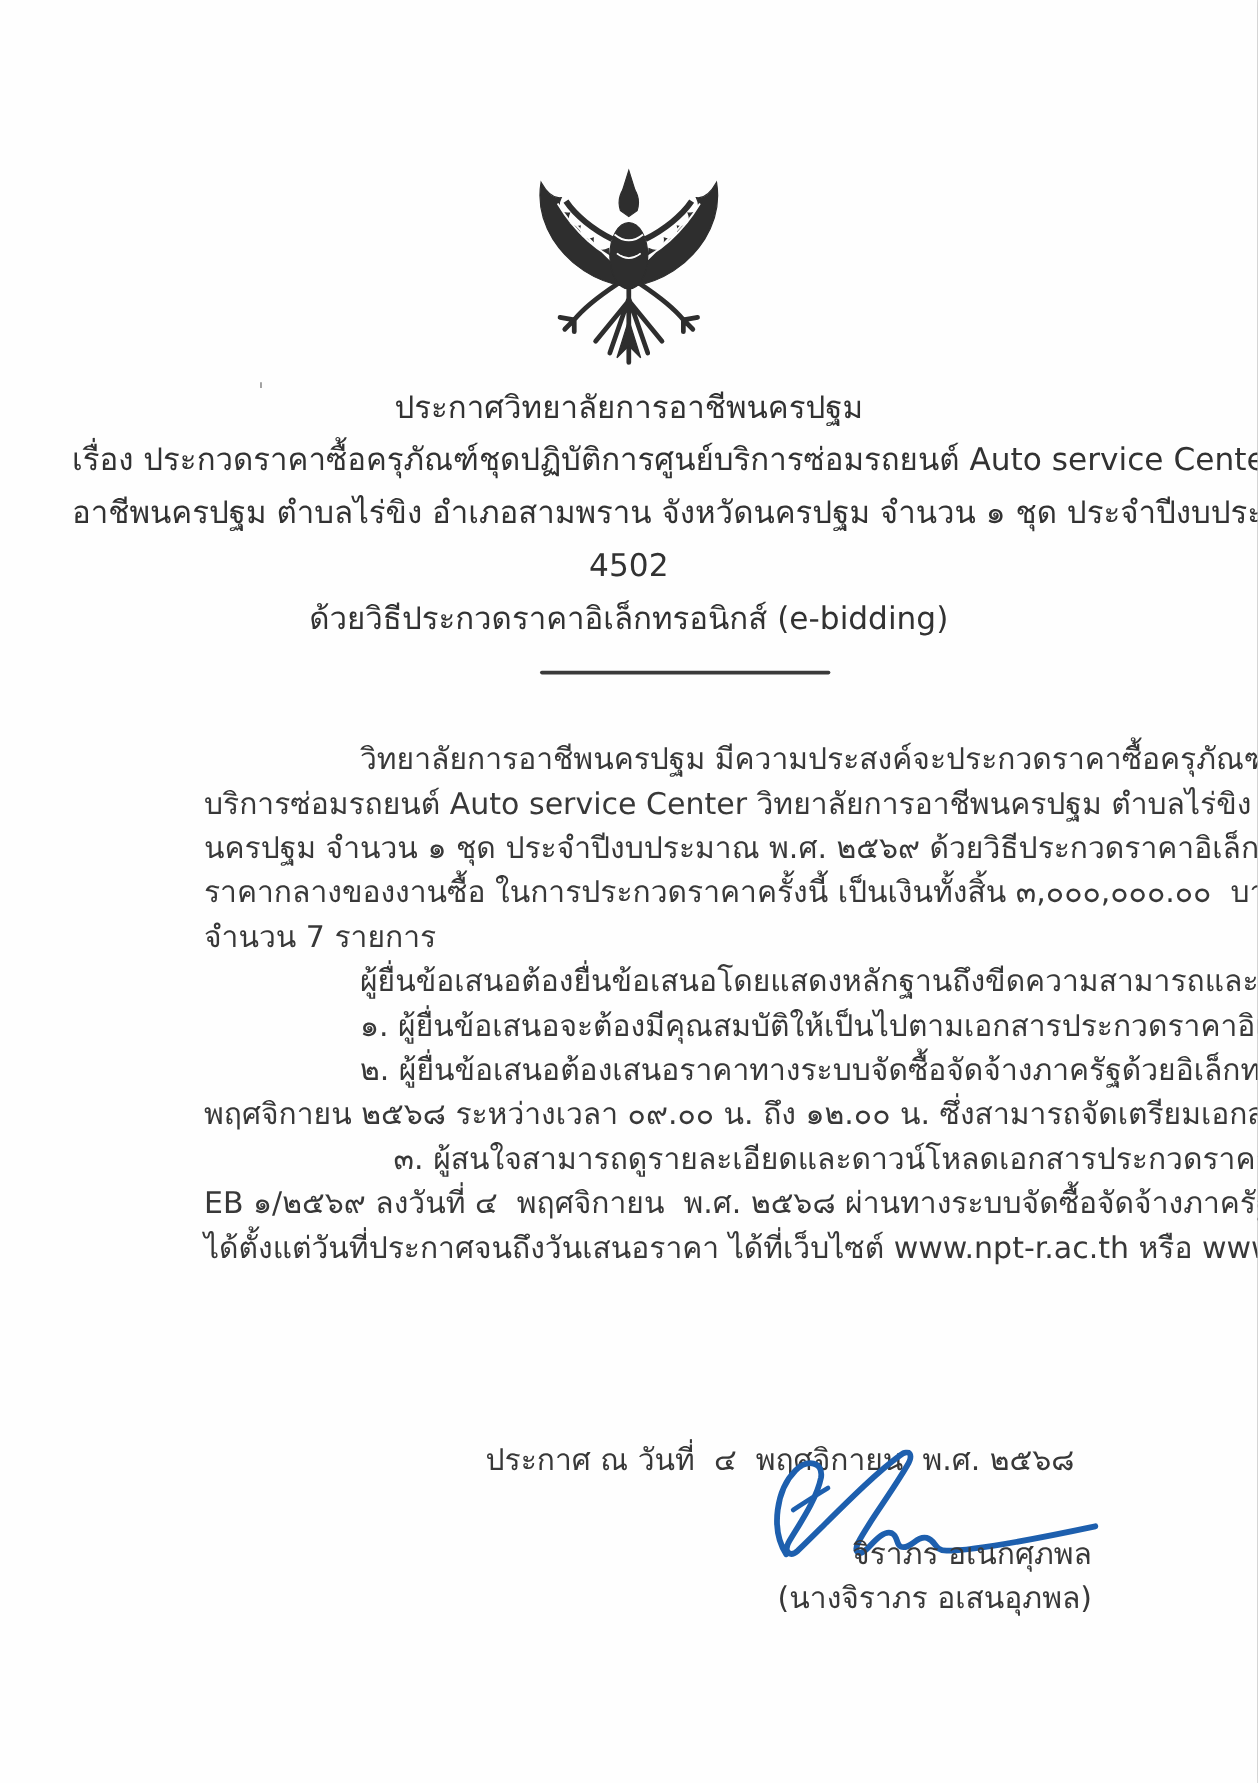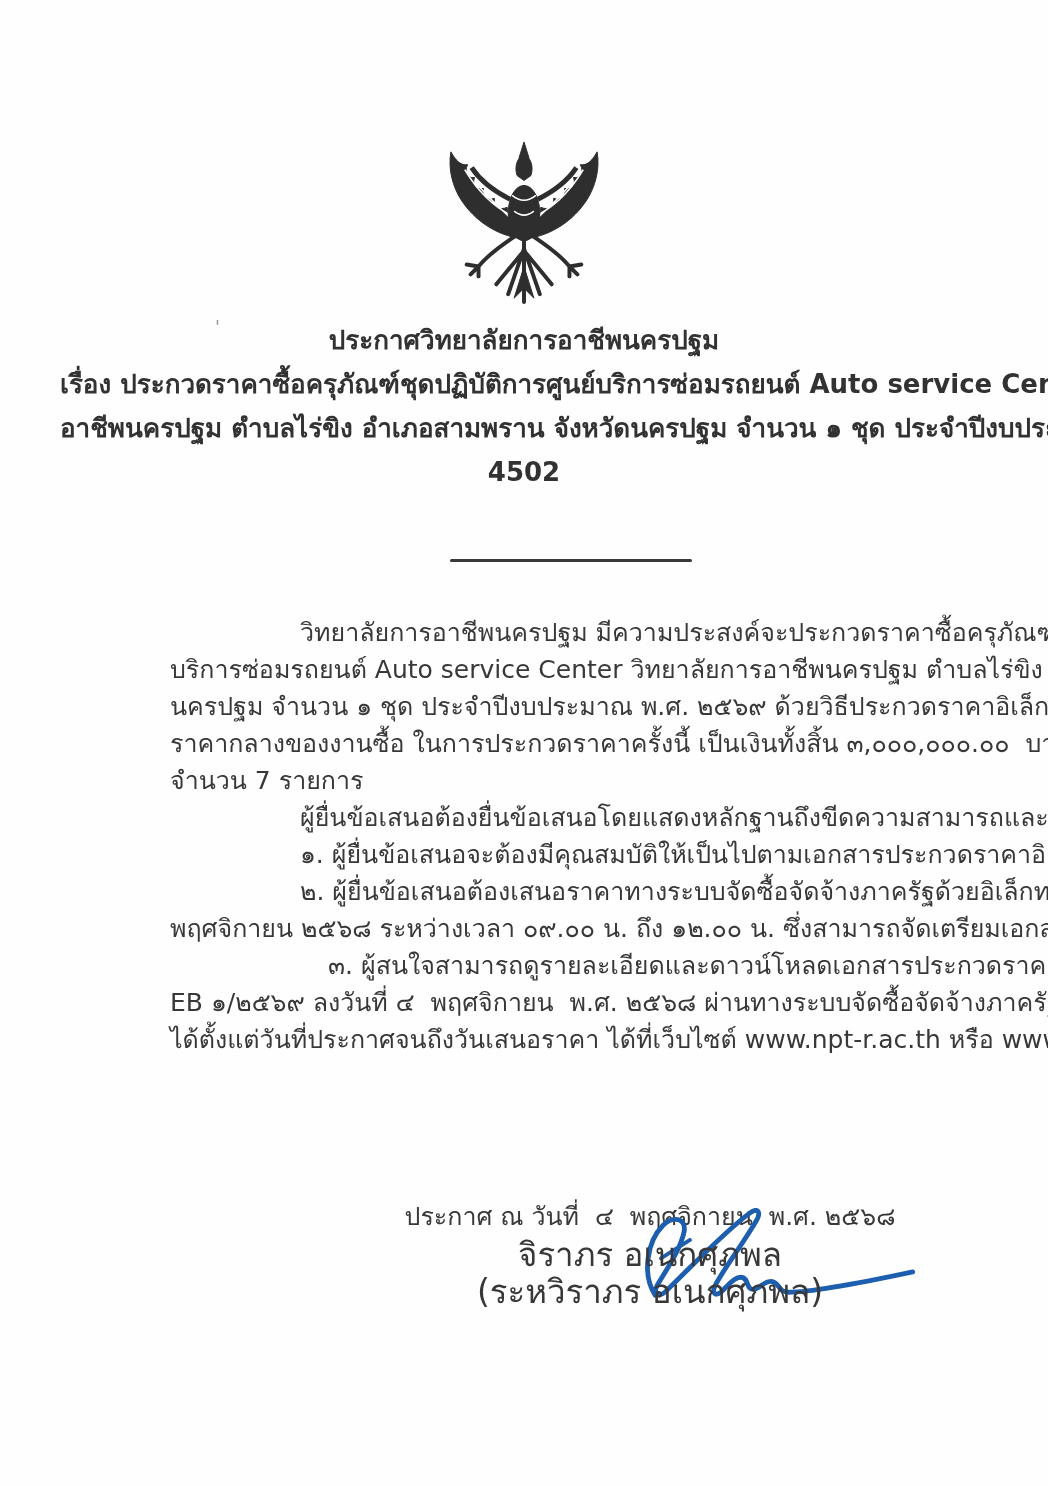--- a/index.html
+++ b/index.html
@@ -12,21 +12,21 @@
     color:#353535;
     overflow:hidden;
     box-shadow:0 0 8px rgba(0,0,0,.3);
   }
   .emblem{
     position:absolute;left:424px;top:140px;width:200px;height:168px;
   }
   .heading{
     position:absolute;left:60px;right:60px;top:318px;
     text-align:center;
-    font-weight:700;
+    font-weight:400;
     font-size:26px;
     line-height:44px;
     color:#323232;
   }
   .heading div{white-space:pre;}
   .divider{
     position:absolute;left:450px;top:559px;width:242px;height:3px;
     background:#3a3a3a;border-radius:2px;
   }
   .body-text{
@@ -41,22 +41,22 @@
   .ind2{padding-left:158px;}
   .footer{
     position:absolute;left:390px;width:520px;top:1196px;
     text-align:center;font-size:25px;color:#383838;
   }
   .footer .announce{white-space:pre;margin-bottom:0;}
   .signature{
     position:absolute;left:598px;top:1208px;width:338px;height:92px;
   }
   .signer{
-    position:absolute;left:390px;width:520px;top:1236px;
-    text-align:center;font-size:33px;color:#383838;line-height:37px;
+    position:absolute;left:390px;width:520px;top:1276px;
+    text-align:right;font-size:25px;color:#383838;line-height:37px;
   }
   .artifact-mark{
     position:absolute;left:215px;top:316px;
     font-size:18px;color:#9a9a9a;
   }
 </style>
 </head>
 <body>
 
 <div class="page">
@@ -95,20 +95,21 @@
     </g>
   </svg>
 
   <span class="artifact-mark">'</span>
 
   <div class="heading">
     <div>ประกาศวิทยาลัยการอาชีพนครปฐม</div>
     <div>เรื่อง ประกวดราคาซื้อครุภัณฑ์ชุดปฏิบัติการศูนย์บริการซ่อมรถยนต์ Auto service Center วิทยาลัยการ</div>
     <div>อาชีพนครปฐม ตำบลไร่ขิง อำเภอสามพราน จังหวัดนครปฐม จำนวน ๑ ชุด ประจำปีงบประมาณ พ.ศ.</div>
     <div>4502</div>
+    <div>ด้วยวิธีประกวดราคาอิเล็กทรอนิกส์ (e-bidding)</div>
   </div>
 
   <div class="divider"></div>
 
   <div class="body-text">
     <div class="ln ind">วิทยาลัยการอาชีพนครปฐม มีความประสงค์จะประกวดราคาซื้อครุภัณฑ์ชุดปฏิบัติการศูนย์</div>
     <div class="ln">บริการซ่อมรถยนต์ Auto service Center วิทยาลัยการอาชีพนครปฐม ตำบลไร่ขิง อำเภอสามพราน จังหวัด</div>
     <div class="ln">นครปฐม จำนวน ๑ ชุด ประจำปีงบประมาณ พ.ศ. ๒๕๖๙ ด้วยวิธีประกวดราคาอิเล็กทรอนิกส์ (e-bidding)</div>
     <div class="ln">ราคากลางของงานซื้อ ในการประกวดราคาครั้งนี้ เป็นเงินทั้งสิ้น ๓,๐๐๐,๐๐๐.๐๐  บาท (สามล้านบาทถ้วน)</div>
     <div class="ln">จำนวน 7 รายการ</div>
@@ -133,16 +134,16 @@
                C142,38 122,64 114,80 C110,88 114,92 121,86
                C128,79 136,69 143,72 C149,75 146,84 153,84
                C160,84 165,74 173,76 C181,78 179,87 190,87
                C214,87 266,77 318,66"></path>
       <path d="M58,52 C70,44 80,38 88,33" stroke-width="4"></path>
     </g>
   </svg>
 
   <div class="signer">
     <div>จิราภร อเนกศุภพล</div>
-    <div>(ระหวิราภร อเนกศุภพล)</div>
+    <div>(นางจิราภร อเสนอุภพล)</div>
   </div>
 
 </div>
 
 </body></html>

